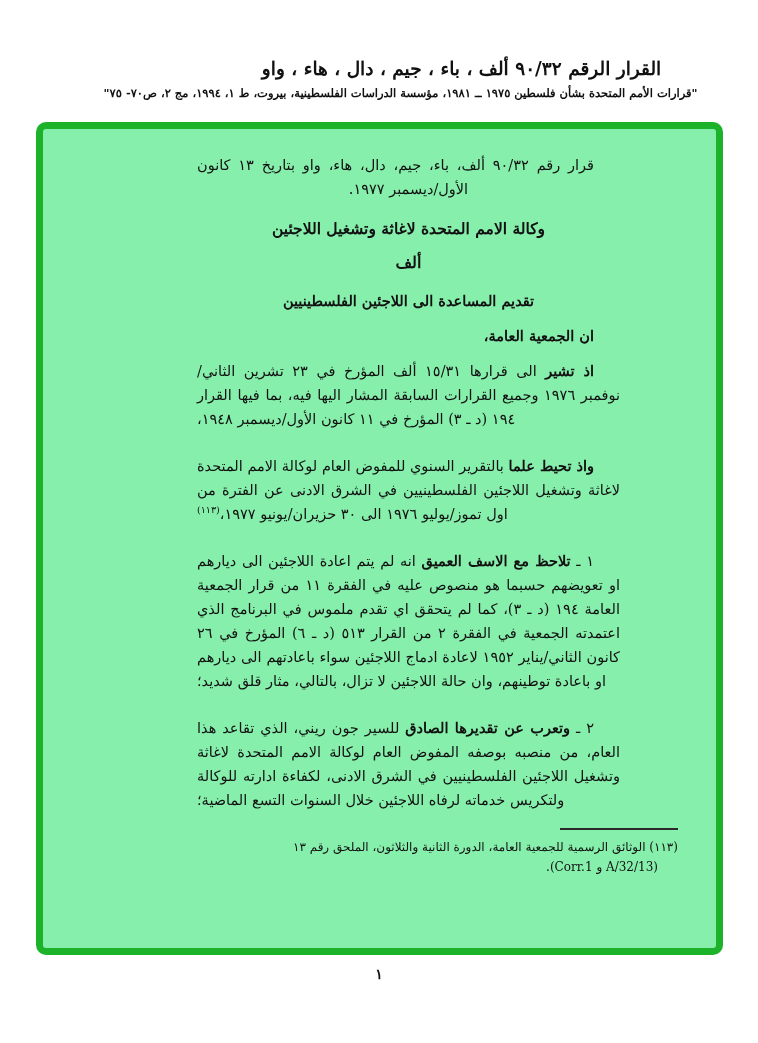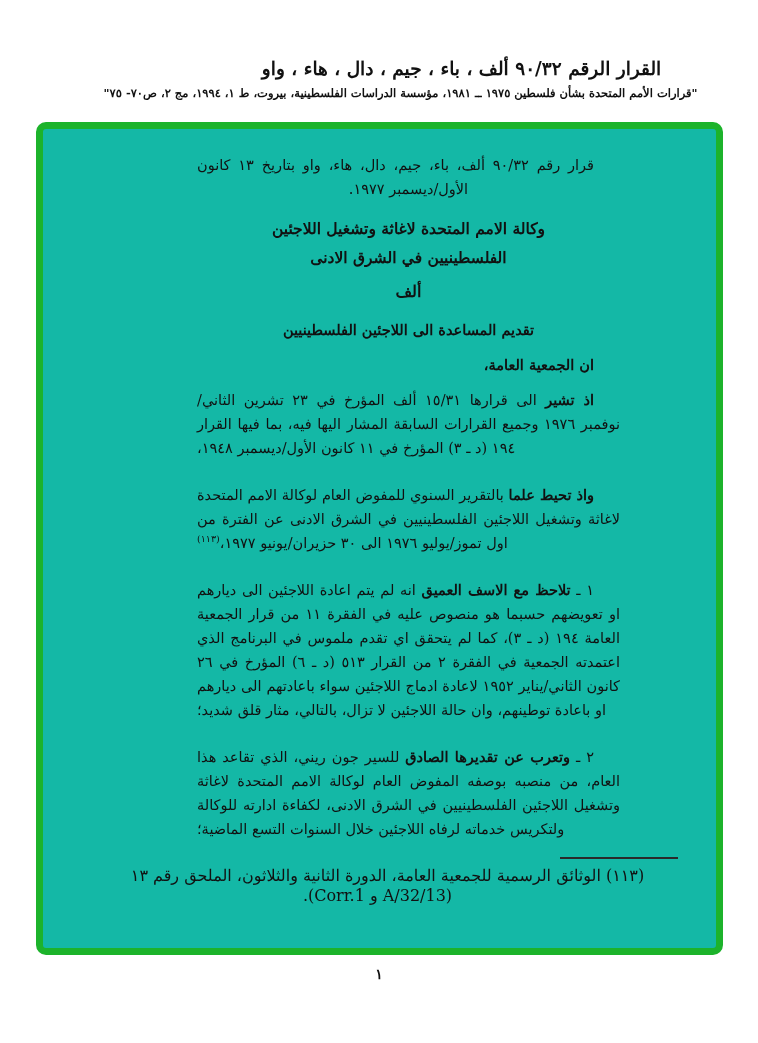--- a/index.html
+++ b/index.html
@@ -24,21 +24,21 @@
     white-space: nowrap; letter-spacing: 0;
   }
 
   
   .green-box {
     position: absolute; left: 36px; top: 122px;
     width: 687px; height: 833px;
     box-sizing: border-box;
     border: 7px solid #1cb32b;
     border-radius: 10px;
-    background: #14b8a6;
+    background: #86efac;
     overflow: hidden;
   }
   .content {
     box-sizing: border-box;
     padding: 24px 96px 0 154px; 
     direction: rtl;
   }
 
   p { margin: 0; }
   .para {
@@ -57,21 +57,21 @@
 
   .mt12 { margin-top: 16px; }
   .mt7  { margin-top: 23px; }
 
   
   .footnote {
     margin-top: 16px;
     margin-left: -100px;   
     margin-right: -58px;
     direction: rtl;
-    font-size: 16px; line-height: 20px; text-align: center;
+    font-size: 12px; line-height: 20px;
   }
   .footnote-rule {
     width: 118px; height: 2px; background: #2a2a2a;
     margin: 0 0 7px 0; 
   }
   .footnote-line-2 { text-indent: 20px; }
 
   
   .page-number {
     position: absolute; top: 966px; left: 0; right: 0;
@@ -88,21 +88,20 @@
     <div class="doc-source">"قرارات الأمم المتحدة بشأن فلسطين ١٩٧٥ ــ ١٩٨١، مؤسسة الدراسات الفلسطينية، بيروت، ط ١، ١٩٩٤، مج ٢، ص٧٠- ٧٥"</div>
   </div>
 
   <div class="green-box">
     <div class="content">
 
       <p class="para intro-para indent"><span>قرار رقم ٩٠/٣٢ ألف، باء، جيم، دال، هاء، واو بتاريخ ١٣ كانون الأول/ديسمبر ١٩٧٧.</span></p>
 
       <div class="agency">
         <div>وكالة الامم المتحدة لاغاثة وتشغيل اللاجئين</div>
-        <div>الفلسطينيين في الشرق الادنى</div>
       </div>
 
       <div class="section-letter">ألف</div>
 
       <div class="section-title">تقديم المساعدة الى اللاجئين الفلسطينيين</div>
 
       <p class="salutation">ان الجمعية العامة،</p>
 
       <p class="para indent mt12"><span class="b">اذ تشير</span><span> الى قرارها ١٥/٣١ ألف المؤرخ في ٢٣ تشرين الثاني/نوفمبر ١٩٧٦ وجميع القرارات السابقة المشار اليها فيه، بما فيها القرار ١٩٤ (د ـ ٣) المؤرخ في ١١ كانون الأول/ديسمبر ١٩٤٨،</span></p>
 

